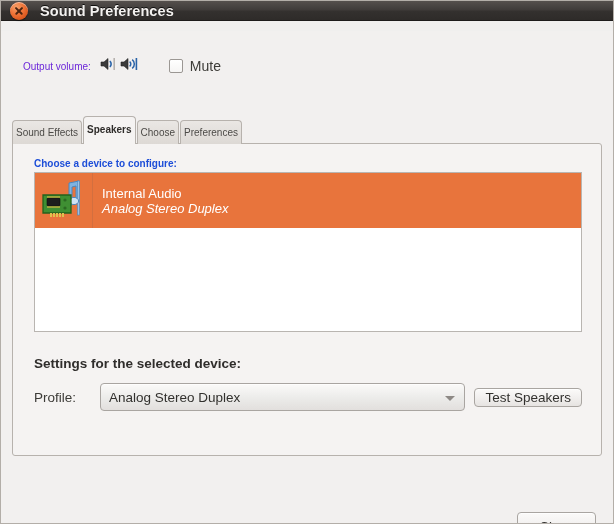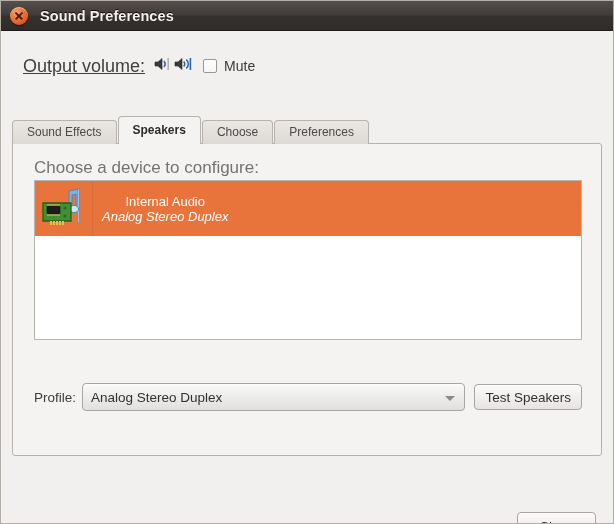--- a/index.html
+++ b/index.html
@@ -20,21 +20,21 @@
     background: #f0efee;
     box-sizing: border-box;
     border: 1px solid #b3aea8;
   }
 
   
   .titlebar {
     position: absolute;
     left: 0; top: 0;
     width: 614px;
-    height: 30px;
+    height: 20px;
     background: linear-gradient(to bottom, #55504d 0%, #3f3b39 48%, #34312f 52%, #2e2b29 100%);
     border-bottom: 1px solid #1d1b1a;
     box-sizing: border-box;
     display: flex;
     align-items: center;
     text-align: center;
   }
   .close-circle {
     width: 18px;
     height: 18px;
@@ -81,25 +81,24 @@
   .volume-row {
     position: absolute;
     left: 22px;
     top: 20px;
     width: 570px;
     height: 30px;
     display: flex;
     align-items: center;
   }
   .volume-label {
-    font-size: 18px;
-    color: #404040;
+    font-size: 10px;
+    color: #6d28d9;
     margin-right: 8px;
     white-space: nowrap;
-    text-decoration: underline;
   }
   .spk-icon { flex: 0 0 auto; display: block; }
 
   .slider-wrap {
     position: relative;
     flex: 1 1 auto;
     height: 26px;
     margin: 0 6px 0 6px;
   }
   .track {
@@ -157,21 +156,21 @@
     top: 36px;
     font-size: 12.5px;
     color: #4a4845;
     transform: translateX(-50%);
     white-space: nowrap;
   }
 
   .mute-wrap {
     display: flex;
     align-items: center;
-    margin-left: 8px;
+    margin-left: 28px;
     flex: 0 0 auto;
   }
   .checkbox {
     width: 14px;
     height: 14px;
     background: linear-gradient(to bottom, #ffffff 0%, #f6f5f4 100%);
     border: 1px solid #9b9793;
     border-radius: 2px;
     box-sizing: border-box;
   }
@@ -194,22 +193,22 @@
     left: 0;
     top: 0;
     height: 28px;
     display: flex;
     align-items: flex-end;
     z-index: 3;
   }
   .tab {
     height: 24px;
     line-height: 23px;
-    padding: 0 14px;
-    font-size: 12px;
+    padding: 0 3px;
+    font-size: 10px;
     color: #4c4a47;
     background: linear-gradient(to bottom, #eae7e4 0%, #ddd9d5 100%);
     border: 1px solid #b7b2ad;
     border-bottom: none;
     border-radius: 4px 4px 0 0;
     margin-right: 1px;
     box-sizing: border-box;
     white-space: nowrap;
   }
   .tab.active {
@@ -231,37 +230,36 @@
     background: #f5f3f2;
     border: 1px solid #b7b2ad;
     box-sizing: border-box;
     border-radius: 0 3px 3px 3px;
   }
 
   .panel-heading {
     position: absolute;
     left: 21px;
     top: 14px;
-    font-size: 17px;
-    font-weight: normal;
-    color: #737373;
+    font-size: 10px;
+    font-weight: bold;
+    color: #1d4ed8;
   }
 
   
   .device-list {
     position: absolute;
     left: 21px;
-    top: 36px;
+    top: 28px;
     width: 548px;
     height: 160px;
     background: #ffffff;
     border: 1px solid #b9b5b1;
     box-sizing: border-box;
     overflow: hidden;
-    text-align: center;
   }
   .device-row {
     display: flex;
     align-items: center;
     height: 55px;
     background: #e8743c;
     box-sizing: border-box;
   }
   .device-icon-cell {
     width: 58px;
@@ -296,21 +294,21 @@
     left: 21px;
     top: 238px;
     width: 548px;
     height: 30px;
     display: flex;
     align-items: center;
   }
   .profile-label {
     font-size: 13.5px;
     color: #3c3b37;
-    margin-right: 6px;
+    margin-right: 24px;
     white-space: nowrap;
   }
   .combo {
     flex: 1 1 auto;
     height: 28px;
     background: linear-gradient(to bottom, #fbfaf9 0%, #ececea 52%, #e2dfdd 100%);
     border: 1px solid #a9a5a1;
     border-radius: 4px;
     box-sizing: border-box;
     display: flex;
@@ -326,21 +324,21 @@
   .combo-arrow {
     position: absolute;
     right: 9px;
     top: 12px;
     width: 0; height: 0;
     border-left: 5px solid transparent;
     border-right: 5px solid transparent;
     border-top: 5px solid #8d8985;
   }
   .btn {
-    height: 26px;
+    height: 19px;
     padding: 0 10px;
     font-size: 13.5px;
     color: #32312e;
     background: linear-gradient(to bottom, #fbfaf9 0%, #f1efee 52%, #e6e3e1 100%);
     border: 1px solid #a9a5a1;
     border-radius: 4px;
     box-sizing: border-box;
     display: flex;
     align-items: center;
     justify-content: center;
@@ -438,20 +436,21 @@
                 <circle cx="24" cy="29" r="1.6" fill="#2b6a22"></circle>
               </svg>
             </div>
             <div class="device-text">
               <div class="dev-title">Internal Audio</div>
               <div class="dev-sub">Analog Stereo Duplex</div>
             </div>
           </div>
         </div>
 
+        <div class="settings-heading">Settings for the selected device:</div>
 
         <div class="profile-row">
           <span class="profile-label">Profile:</span>
           <div class="combo">
             <span class="combo-value">Analog Stereo Duplex</span>
             <span class="combo-arrow"></span>
           </div>
           <div class="btn test-btn">Test Speakers</div>
         </div>
 

